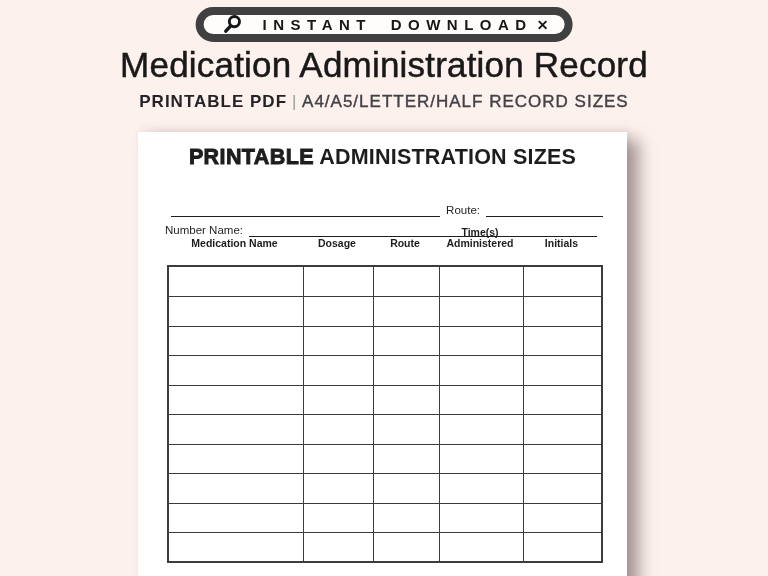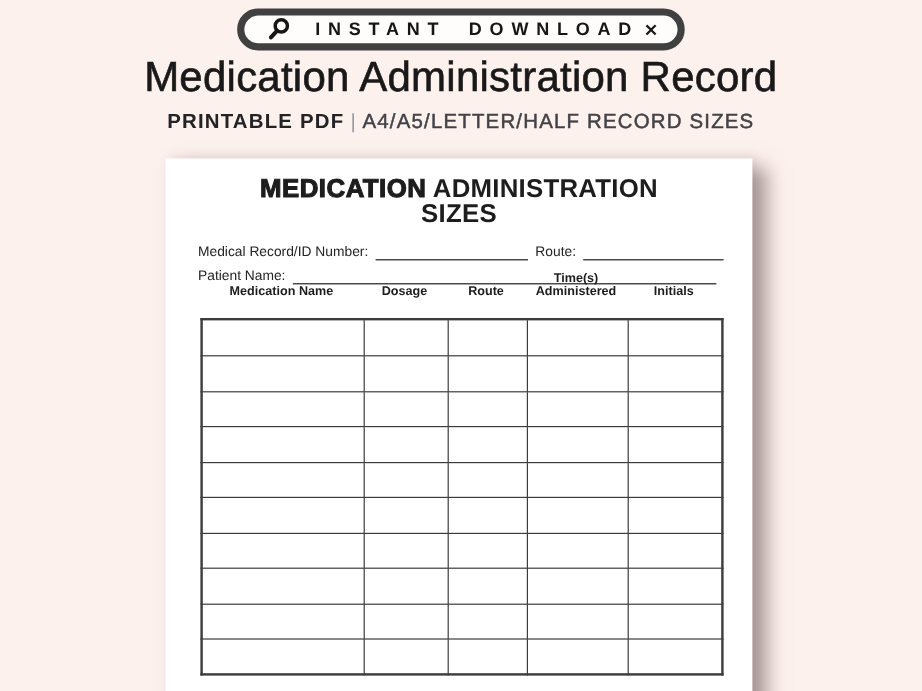--- a/index.html
+++ b/index.html
@@ -7,21 +7,21 @@
   .canvas {
     position:relative; width:768px; height:576px; overflow:hidden;
     background:#fdf1ee; font-family:"Liberation Sans", sans-serif;
   }
 
   
   .badge {
     position:absolute; top:7px; left:50%; transform:translateX(-50%);
     height:35px; display:flex; align-items:center;
     padding:0 16px 0 19px; gap:0;
-    border:6px solid #404040; border-radius:18px; background:#fffdfc;
+    border:8px solid #404040; border-radius:18px; background:#fffdfc;
   }
   .badge-icon { display:flex; align-items:center; }
   .badge-label {
     margin-left:20px; font-size:15px; font-weight:700; color:#161616;
     letter-spacing:6.5px; word-spacing:8px; white-space:nowrap;
   }
   .badge-close { margin-left:4px; font-size:14px; font-weight:700; color:#161616; cursor:default; }
 
   
   .hero-title {
@@ -93,33 +93,32 @@
   </div>
 
   <div class="hero-title">Medication Administration Record</div>
   <div class="hero-subtitle">
     <span class="sub-bold">PRINTABLE PDF</span><span class="sub-sep">|</span><span class="sub-rest">A4/A5/LETTER/HALF RECORD SIZES</span>
   </div>
 
   <div class="page">
 
     <div class="doc-heading">
-      <span class="heading-strong">MEDICATION</span>
+      <span class="heading-strong">PRINTABLE</span>
       <span>ADMINISTRATION SIZES</span>
     </div>
 
     <div class="field-row row1">
-      <span class="field-label">Medical Record/ID Number:</span>
       <span class="fill-line"></span>
       <span class="field-label">Route:</span>
       <span class="date-line"></span>
     </div>
 
     <div class="field-row row2">
-      <span class="field-label">Patient Name:</span>
+      <span class="field-label">Number Name:</span>
       <span class="fill-line"></span>
     </div>
 
     <div class="table-headers">
       <span class="th-cell" style="width: 135px;">Medication Name</span>
       <span class="th-cell" style="width: 70px;">Dosage</span>
       <span class="th-cell" style="width: 66px;">Route</span>
       <span class="th-cell" style="width: 84px;">Time(s) Administered</span>
       <span class="th-cell" style="width: 79px;">Initials</span>
     </div>

